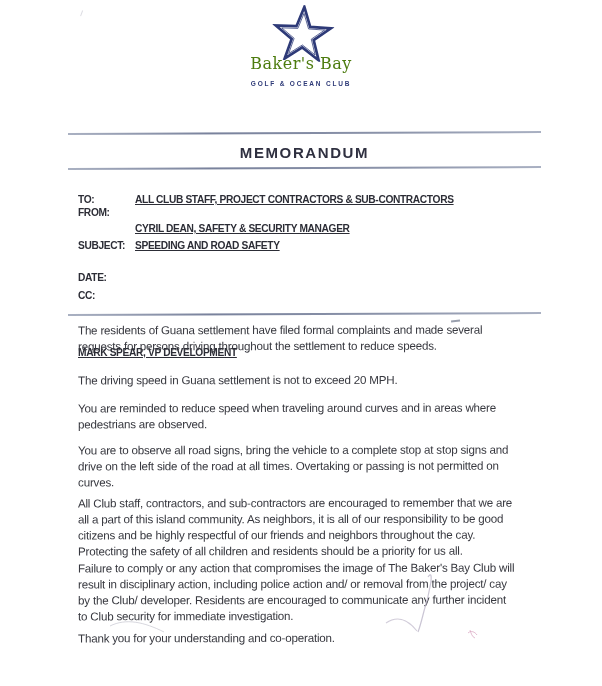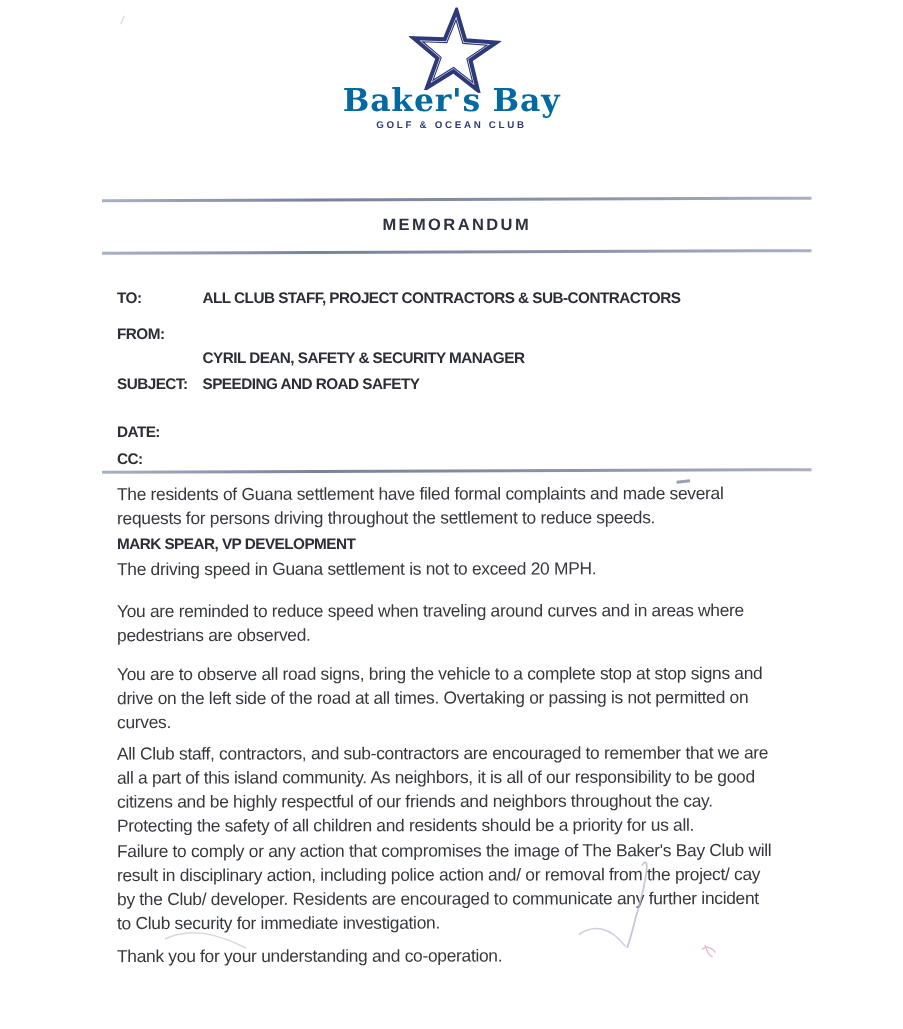--- a/index.html
+++ b/index.html
@@ -10,50 +10,50 @@
     font-family:"Liberation Sans", sans-serif;
     color:#35363e;
     overflow:hidden;
   }
   
   .logo{position:absolute;top:0;left:0;width:602px;text-align:center;}
   .star-wrap{position:absolute;top:5px;left:272px;width:62px;height:56px;transform:rotate(3deg);}
   .wordmark{
     position:absolute;top:54px;left:0;width:602px;
     font-family:"DejaVu Serif", serif;
-    font-weight:700;font-size:21px;letter-spacing:0.5px;
-    color:#0369a1;text-align:center;
+    font-weight:400;font-size:16px;letter-spacing:0.5px;
+    color:#4d7c0f;text-align:center;
   }
   .logo-subtitle{
     position:absolute;top:80px;left:0;width:602px;
     font-size:6.5px;font-weight:700;letter-spacing:1.8px;
     color:#2e3a78;text-align:center;
   }
   
   .rule{
     position:absolute;left:68px;width:473px;height:2px;
     background:linear-gradient(90deg,#aab1c2,#79829c 30%,#8d95ab 70%,#a9b0c2);
     transform:rotate(-0.22deg);
   }
   .rule1{top:132px;}
   .rule2{top:167px;}
   .rule3{top:313px;height:1.5px;}
   
   .memo-title{
     position:absolute;top:144px;left:68px;width:473px;
-    text-align:center;font-size:11px;font-weight:700;
+    text-align:center;font-size:15px;font-weight:700;
     letter-spacing:1.6px;color:#2f3040;
   }
   
   .fields{position:absolute;top:190px;left:78px;width:470px;}
   .field-row{display:flex;line-height:13px;font-size:10.2px;font-weight:700;letter-spacing:-0.35px;color:#2c2d36;}
   .field-row .flabel{width:57px;flex:0 0 57px;}
-  .field-row .fvalue{flex:1;}
+  .field-row .fvalue{flex:1;text-decoration:underline;}
   .fr0{margin-top:3px;}
-  .fr1{margin-top:11px;}
+  .fr1{}
   .fr2{margin-top:3px;}
   .fr3{margin-top:4px;}
   .fr4{margin-top:19px;}
   .fr5{margin-top:5px;flex-direction:column;}
   
   .para{
     position:absolute;left:78px;width:490px;
     font-size:11.6px;line-height:16px;letter-spacing:-0.2px;
     color:#37383f;white-space:pre-line;
     transform:rotate(-0.1deg);

